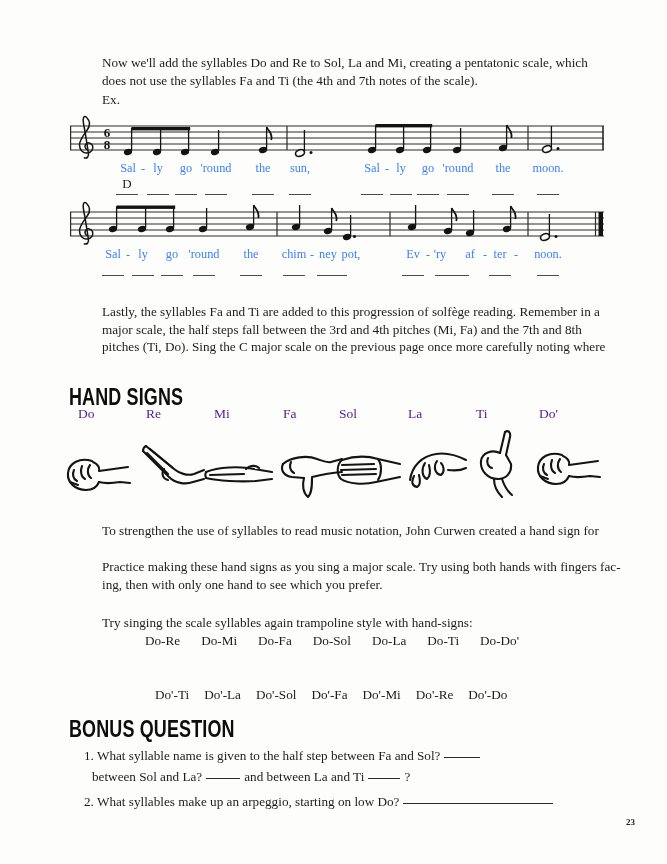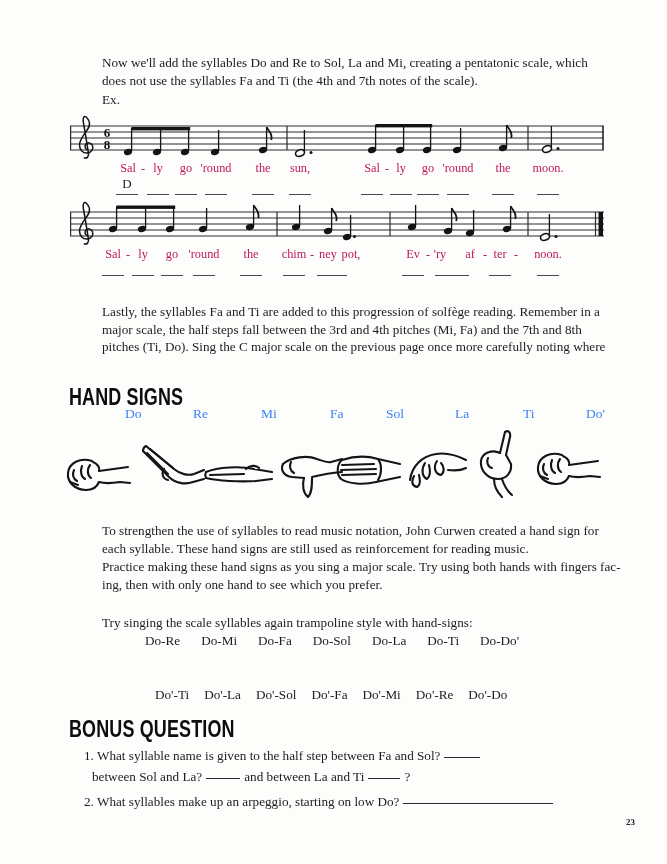--- a/index.html
+++ b/index.html
@@ -12,30 +12,30 @@
   .line{white-space:nowrap;}
   .heading{
     position:absolute;left:69px;font-family:"Liberation Sans",sans-serif;
     font-weight:700;font-size:23px;letter-spacing:.2px;color:#0d0d0d;
     transform:scaleX(.78);transform-origin:0 50%;white-space:nowrap;
   }
   .staff-block{position:absolute;left:70px;width:545px;}
   .staff-block svg{position:absolute;left:0;top:0;}
   .lyric{
     position:absolute;font-size:12.3px;white-space:nowrap;
-    transform:translateX(-50%);color:#be185d;
+    transform:translateX(-50%);color:#3b82f6;
   }
   .sblank{
     position:absolute;width:22px;height:2px;
     border-bottom:1.7px solid #4a4a4a;
   }
   .solfege-answer{
     position:absolute;font-size:13px;transform:translateX(-50%);color:#222;
   }
-  .hand-label{position:absolute;font-size:13.5px;color:#3b82f6;margin-left:47px;}
+  .hand-label{position:absolute;font-size:13.5px;color:#4c1d95;}
   .hand{position:absolute;}
   .hand svg{display:block;}
   .syl-row{position:absolute;display:flex;font-size:13.2px;white-space:nowrap;}
   .b-line{position:absolute;display:flex;align-items:center;font-size:13.2px;white-space:nowrap;}
   .q-blank{display:inline-block;height:3px;border-bottom:1.3px solid #2a2a2a;margin:0 4px;}
   .page-number{position:absolute;font-size:9px;font-weight:bold;color:#222;}
   .ink{stroke:#141414;fill:none;stroke-width:2.1;stroke-linecap:round;stroke-linejoin:round;}
 </style>
 </head>
 <body>
@@ -313,21 +313,20 @@
       <path class="ink" d="M35,30 C42,32 50,31 56,30 L66,31"></path>
       <path class="ink" d="M10,18 C8,22 9,27 13,29"></path>
       <path class="ink" d="M18,14 C16,19 17,25 21,27"></path>
       <path class="ink" d="M26,13 C23,17 23,23 27,26"></path>
       <path class="ink" d="M6,30 L14,33"></path>
     </svg>
   </div>
 
   <div class="para" style="top:522px">
     <div class="line">To strengthen the use of syllables to read music notation, John Curwen created a hand sign for</div>
-    <div class="line">each syllable. These hand signs are still used as reinforcement for reading music.</div>
   </div>
   <div class="para" style="top:558px">
     <div class="line">Practice making these hand signs as you sing a major scale. Try using both hands with fingers fac-</div>
     <div class="line">ing, then with only one hand to see which you prefer.</div>
   </div>
 
   <div class="para" style="top:614px">
     <div class="line">Try singing the scale syllables again trampoline style with hand-signs:</div>
   </div>
   <div class="syl-row" style="left:145px;top:633px;gap:21px">

